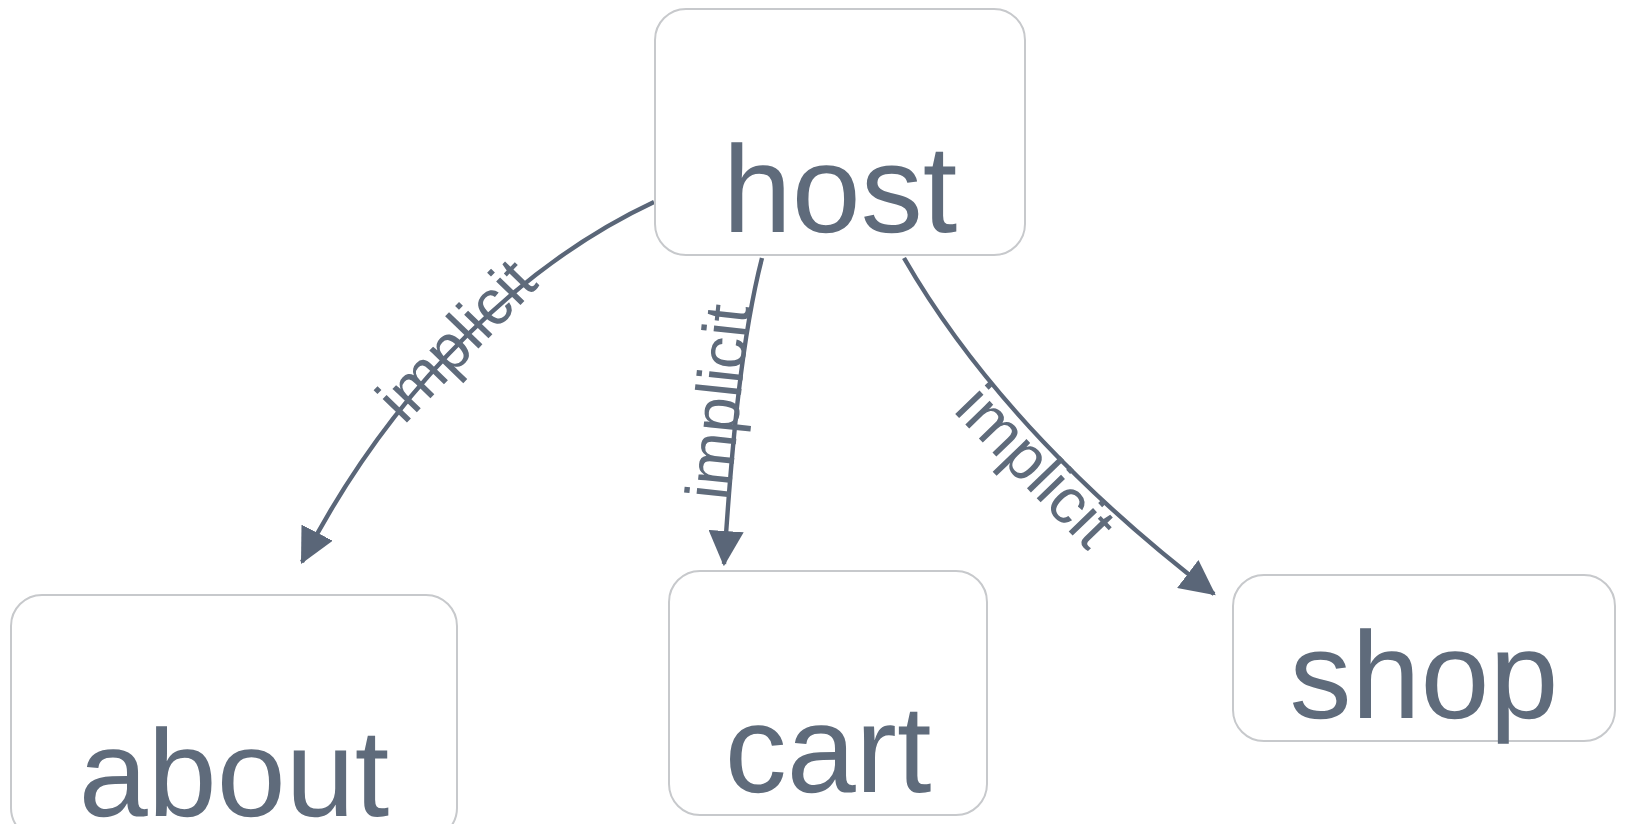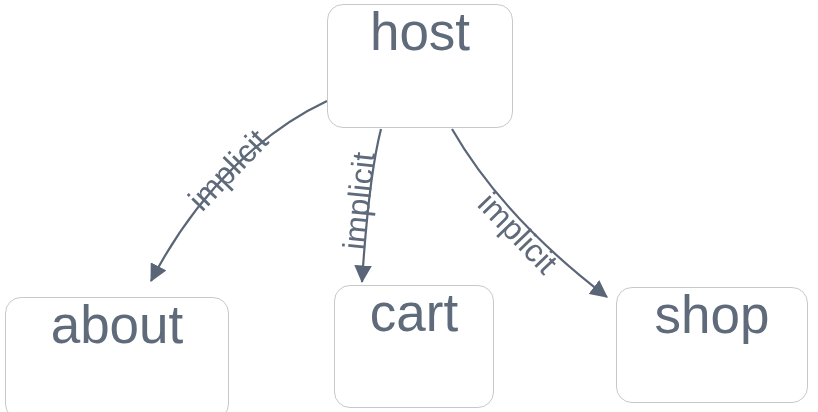--- a/index.html
+++ b/index.html
@@ -38,30 +38,30 @@
     dominant-baseline: central;
   }
   .node {
     position: absolute;
     z-index: 2;
     box-sizing: border-box;
     background: var(--node-fill, #ffffff);
     border: 1.6px solid var(--node-border, #c7c9cc);
     border-radius: 16px;
     display: flex;
-    align-items: flex-start;
+    align-items: flex-end;
     justify-content: center;
     color: var(--node-text, #5f6b7b);
-    font-size: 53px;
+    font-size: 62px;
     line-height: 1;
   }
   .node-host  { left: 327px; top:   4px; width: 186px; height: 124px; }
   .node-about { left:   5px; top: 285px; width: 224px; height: 123px; margin-top: 12px; }
   .node-cart  { left: 334px; top: 285px; width: 160px; height: 123px; }
-  .node-shop  { left: 616px; top: 287px; width: 192px; height: 116px; }
+  .node-shop  { left: 616px; top: 287px; width: 192px; height: 84px; }
 </style>
 </head>
 <body>
 
 <div class="canvas">
 
   <svg class="edges-layer" width="818" height="412" viewBox="0 0 818 412">
     <defs>
       <marker id="arrow" viewBox="0 0 8 8" refX="7.5" refY="4" markerWidth="8" markerHeight="8" orient="auto">
         <path class="arrowhead" d="M 0 0 L 8 4 L 0 8 z"></path>

